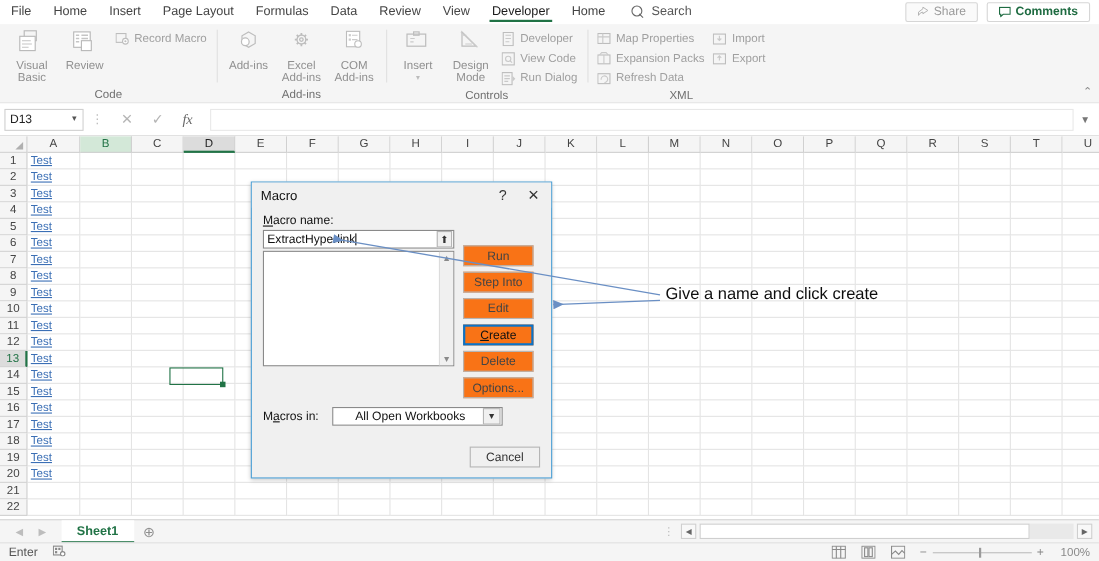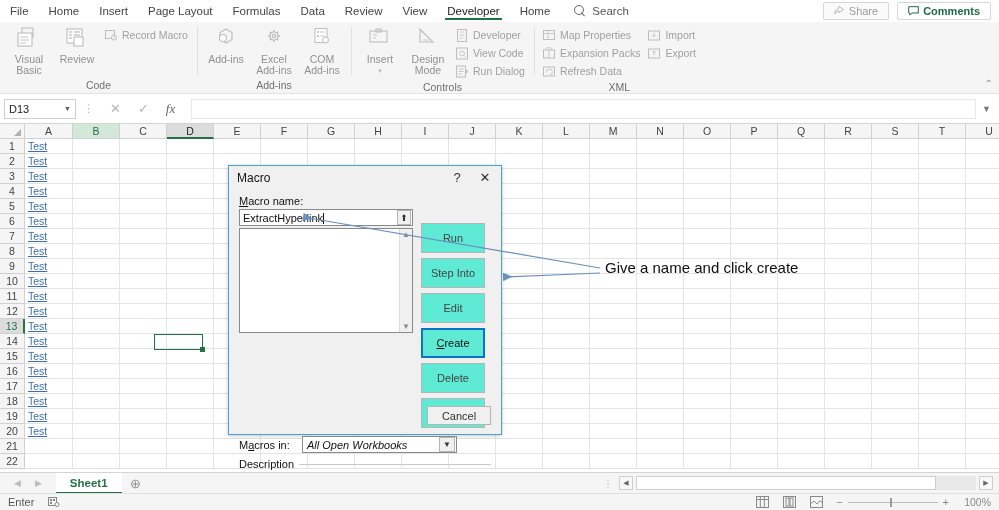--- a/index.html
+++ b/index.html
@@ -201,35 +201,35 @@
   }
   .listbox-inner { flex: 1; }
   .lb-scroll {
     width: 13px; background: #f0f0f0; border-left: 1px solid #dcdcdc;
     display: flex; flex-direction: column; justify-content: space-between;
     align-items: center; padding: 1px 0;
   }
   .lb-arrow { font-size: 8px; color: #8a8a8a; }
   .btncol { display: flex; flex-direction: column; gap: 5px; padding-top: 14px; }
   .dbtn {
-    width: 64px; height: 30px; border: 1px solid #b5b5b5; background: #5eead4;
+    width: 64px; height: 19px; border: 1px solid #b5b5b5; background: #f97316;
     font-size: 11px; color: #444; display: flex;
     align-items: center; justify-content: center;
   }
   .dbtn.focus {
     border: 2px solid #0a73c8; color: #111;
   }
   .dbtn.focus u { text-decoration: underline; }
   .macros-in-row { display: flex; align-items: center; gap: 5px; margin-top: 8px; }
   .macros-in-lbl { font-size: 11px; color: #111; width: 58px; }
   .combo {
     width: 155px; height: 17px; border: 1px solid #8a8a8a; background: #fff;
     display: flex; align-items: center; font-size: 11px; color: #111;
   }
-  .combo-text { flex: 1; padding-left: 4px; font-style: italic; }
+  .combo-text { flex: 1; padding-left: 20px; }
   .combo-btn {
     width: 16px; height: 15px; border: 1px solid #b5b5b5; background: #f0f0f0;
     display: flex; align-items: center; justify-content: center;
     font-size: 8px; color: #333; margin-right: 1px;
   }
   .desc-row { display: flex; align-items: center; gap: 5px; margin-top: 5px; }
   .desc-lbl { font-size: 11px; color: #111; }
   .desc-line { flex: 1; height: 1px; background: #c9c9c9; }
   .cancel-btn {
     position: absolute; right: 10px; bottom: 10px;
@@ -1150,24 +1150,20 @@
           <div class="dbtn">Options...</div>
         </div>
       </div>
       <div class="macros-in-row">
         <span class="macros-in-lbl">M<u>a</u>cros in:</span>
         <div class="combo">
           <span class="combo-text">All Open Workbooks</span>
           <span class="combo-btn">▼</span>
         </div>
       </div>
-      <div class="desc-row">
-        <span class="desc-lbl">Description</span>
-        <span class="desc-line"></span>
-      </div>
       <div class="cancel-btn">Cancel</div>
     </div>
   </div>
 
   <svg class="annot-svg">
     <defs>
       <marker id="ah" markerWidth="9" markerHeight="7" refX="8" refY="3.5" orient="auto">
         <polygon points="8 0, 8 7, 0 3.5" fill="#6a8fc4"></polygon>
       </marker>
     </defs>

